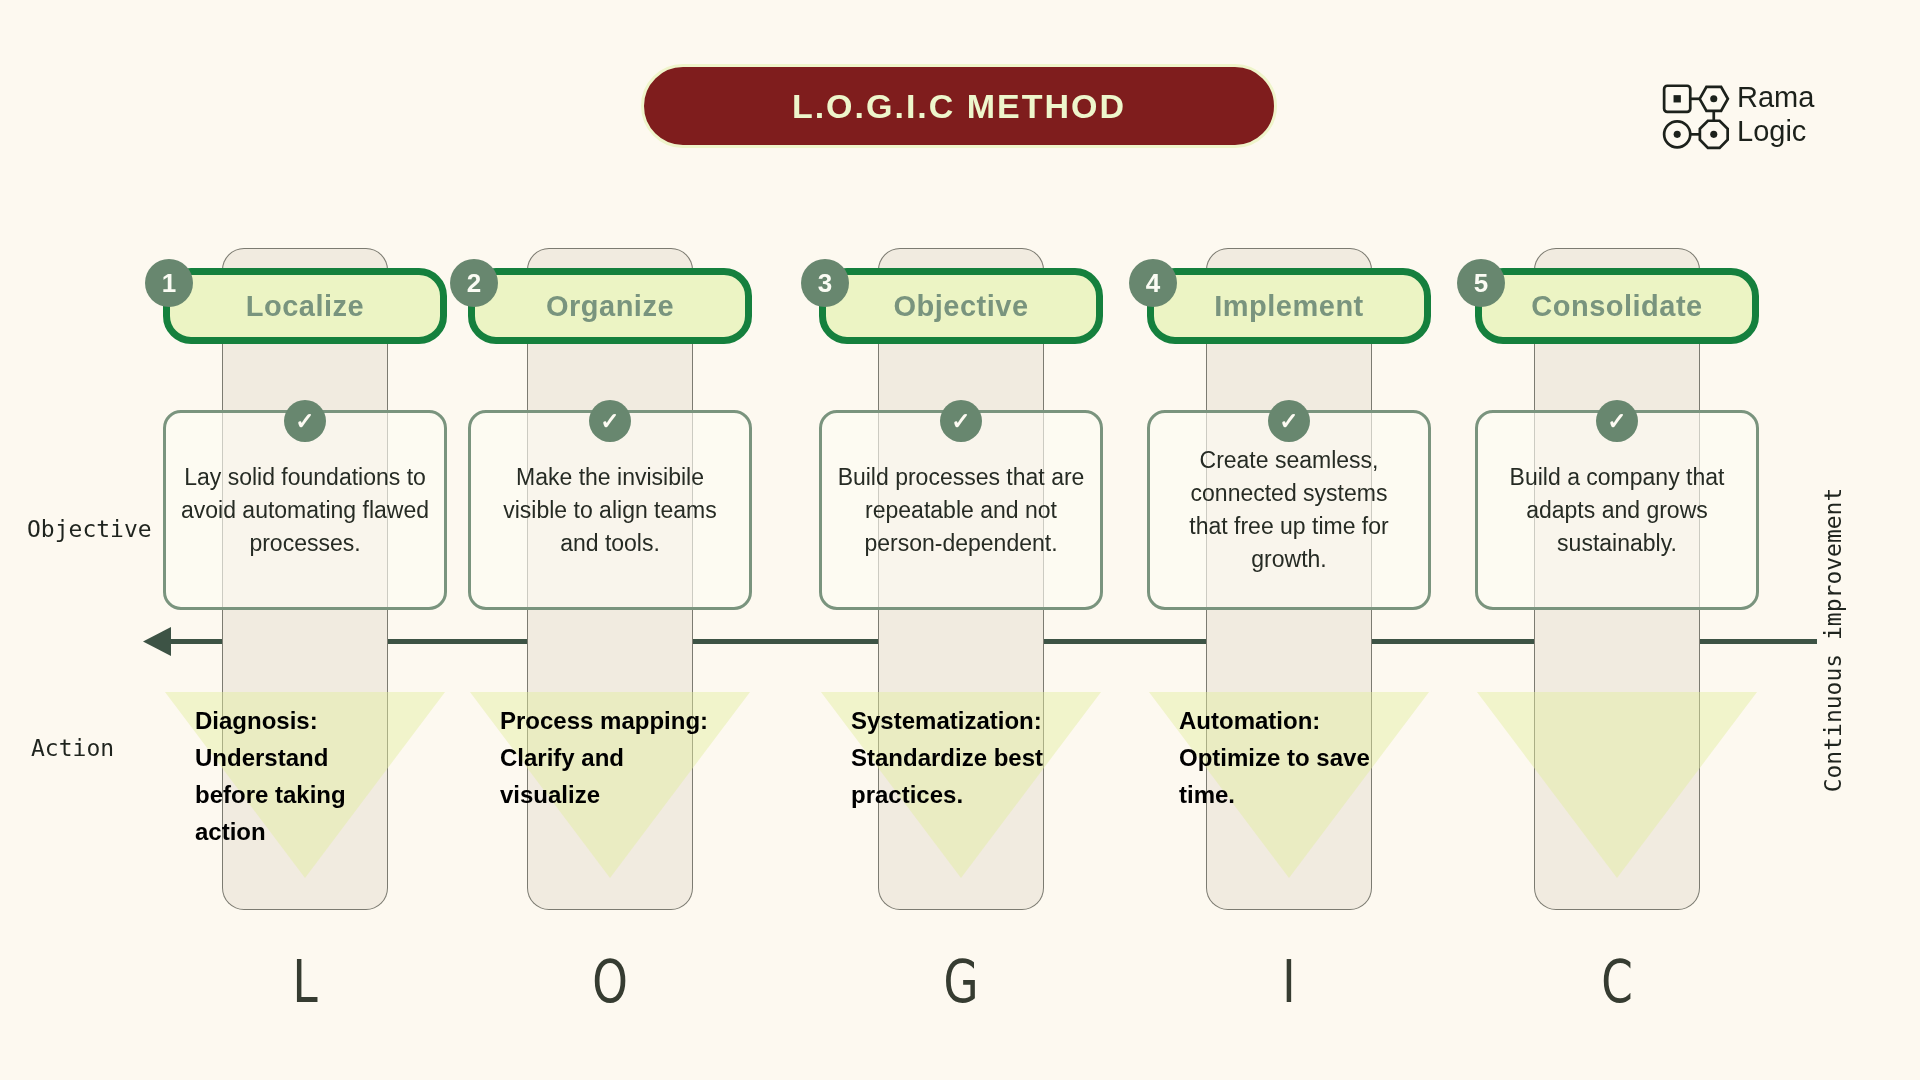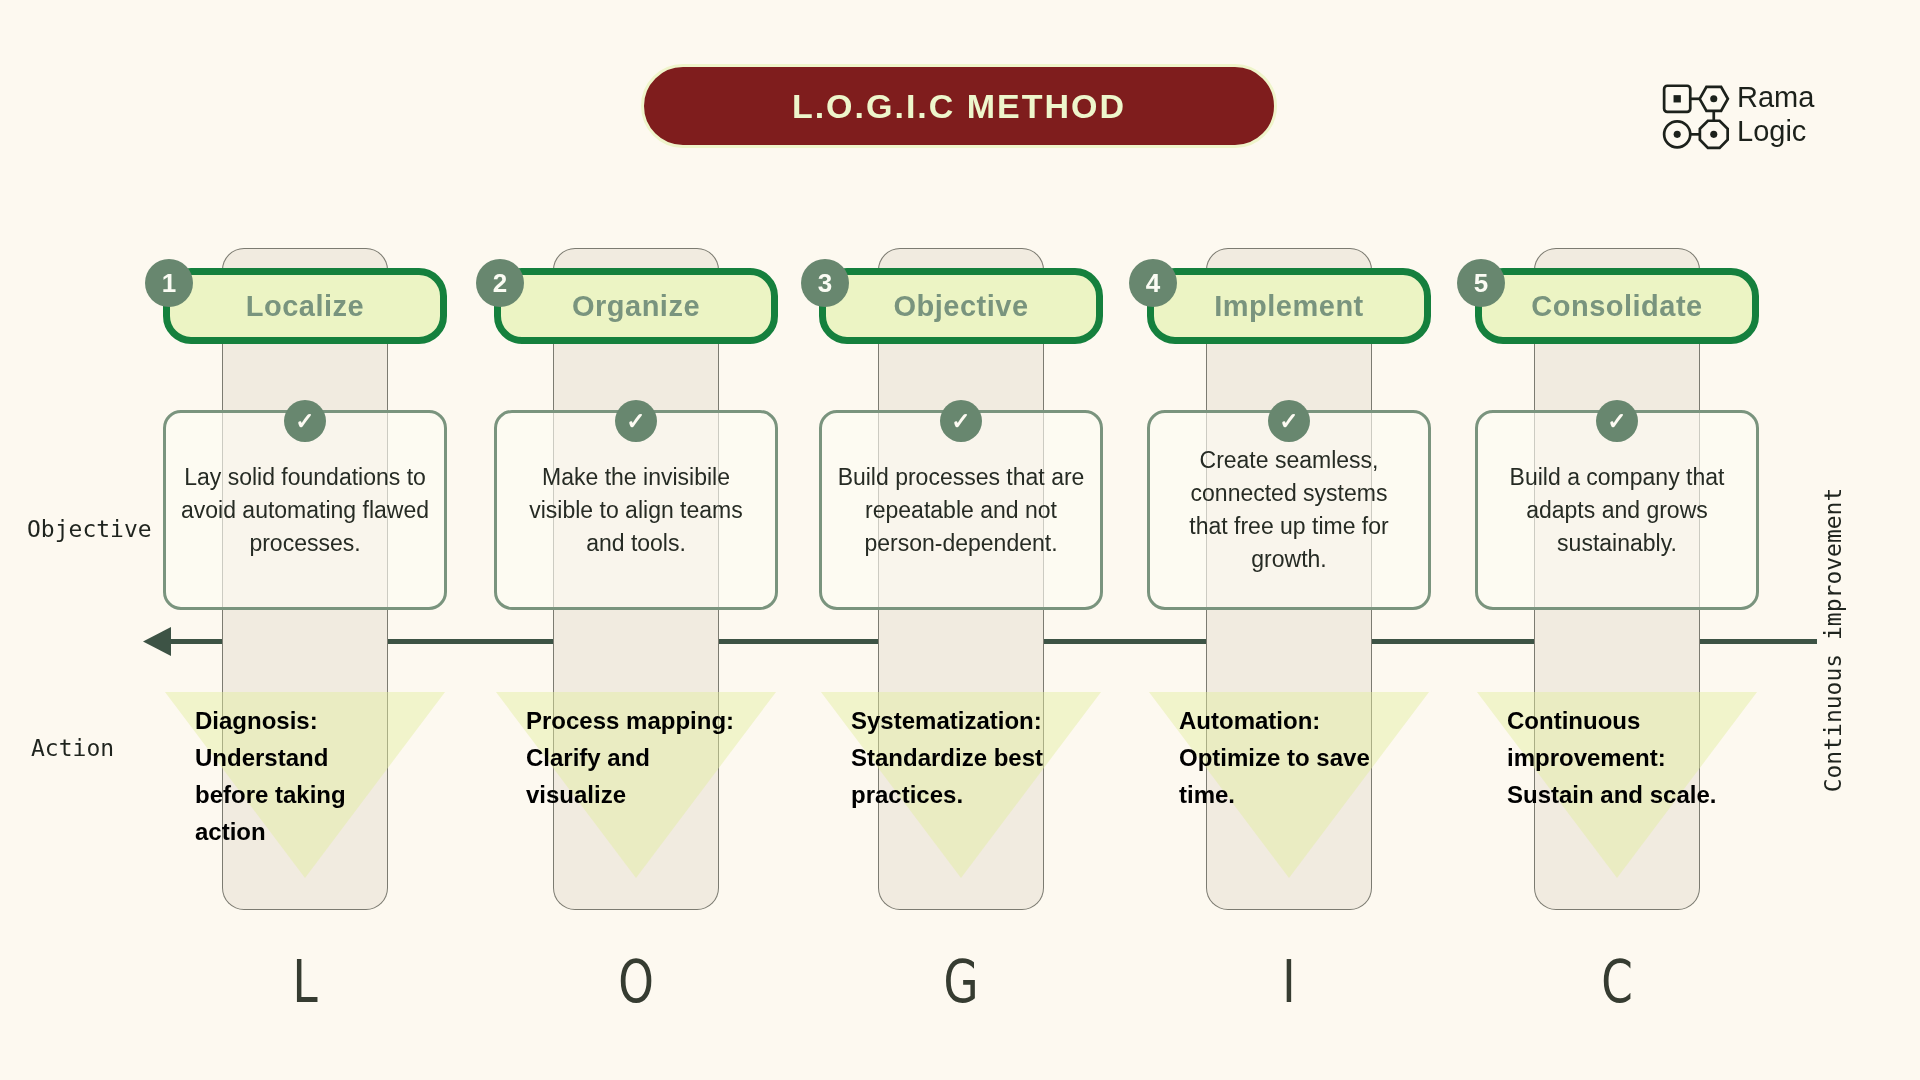--- a/index.html
+++ b/index.html
@@ -35,21 +35,21 @@
 
   
   .arrow-line{position:absolute;left:152px;top:639px;width:1665px;height:5px;background:#3d5345;}
   .arrow-head{
     position:absolute;left:143px;top:627px;width:28px;height:29px;background:#3d5345;
     clip-path:polygon(100% 0,0 50%,100% 100%);
   }
 
   
   .col{position:absolute;top:0;width:320px;height:1080px;}
-  .col-1{left:145px;} .col-2{left:476px;text-decoration:underline;} .col-3{left:801px;} .col-4{left:1129px;} .col-5{left:1457px;}
+  .col-1{left:145px;} .col-2{left:450px;text-decoration:underline;} .col-3{left:801px;} .col-4{left:1129px;} .col-5{left:1457px;}
 
   .track{
     position:absolute;left:77px;top:248px;width:166px;height:662px;
     background:#f1ebe0;border:1px solid rgba(74,76,66,0.7);border-radius:22px;
     box-sizing:border-box;
   }
   .step-pill{
     position:absolute;left:18px;top:268px;width:284px;height:76px;
     background:#ecf4c4;border:7px solid #15803d;border-radius:28px;
     box-sizing:border-box;display:flex;align-items:center;justify-content:center;
@@ -216,19 +216,16 @@
     <div class="step-pill">
       <span>Consolidate</span>
     </div>
     <div class="badge">5</div>
     <div class="objective-card">
       <div class="card-text">Build a company that
 adapts and grows
 sustainably.</div>
     </div>
     <div class="check">✓</div>
-    <div class="action-text">Continuous
-improvement:
-Sustain and scale.</div>
     <div class="step-letter">C</div>
   </div>
 
 </div>
 
 </body></html>

